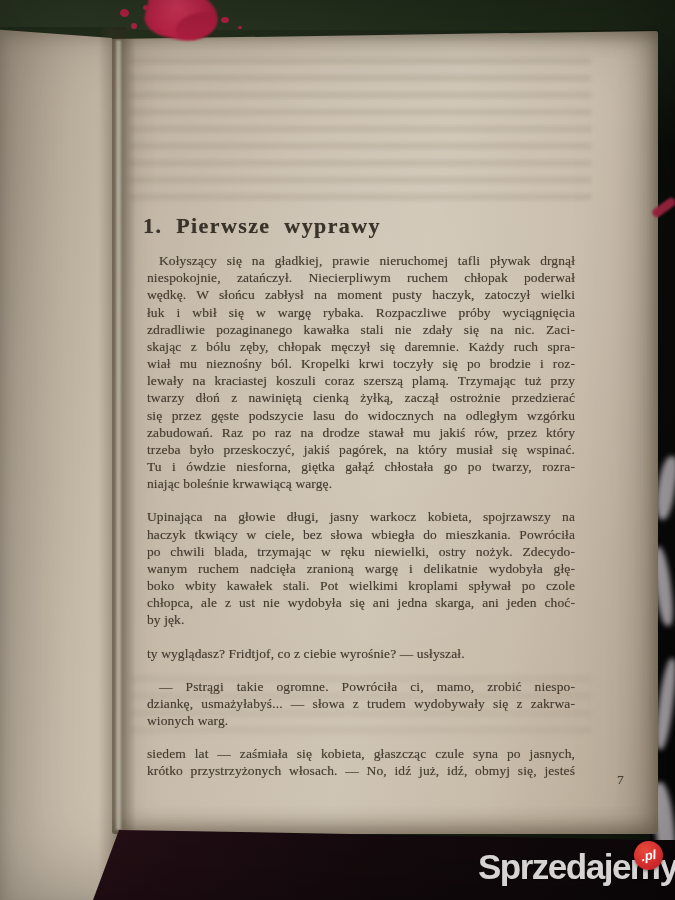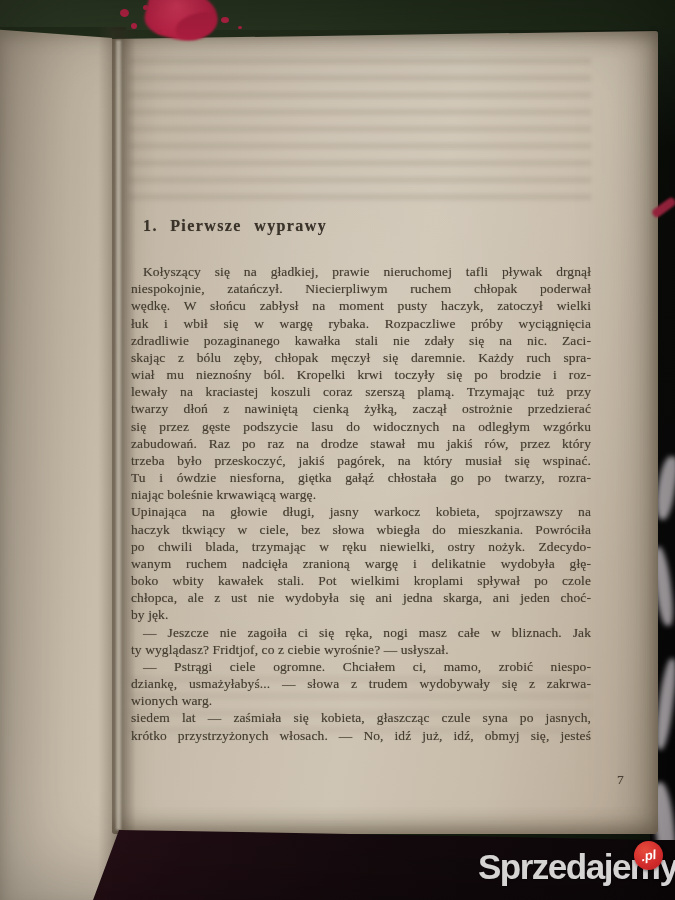--- a/index.html
+++ b/index.html
@@ -50,25 +50,25 @@
   
   .ghost1{position:absolute;left:17px;top:27px;width:462px;height:152px;
     background:repeating-linear-gradient(to bottom,rgba(118,106,90,.17) 0 6px,rgba(0,0,0,0) 6px 17px);
     filter:blur(2.2px);}
   .ghost2{position:absolute;left:17px;top:645px;width:462px;height:58px;
     background:repeating-linear-gradient(to bottom,rgba(118,106,90,.11) 0 6px,rgba(0,0,0,0) 6px 17px);
     filter:blur(2.4px);}
   
   .text-block{position:absolute;left:19px;top:184px;width:460px;}
   .heading{
-    margin:0 0 27px 0;font-weight:bold;font-size:16px;line-height:21px;
+    margin:0 0 0 0;font-weight:bold;font-size:22px;line-height:21px;
     letter-spacing:1.4px;word-spacing:7px;text-indent:12px;color:#3a332a;
     text-shadow:0 0 .7px rgba(58,51,42,.6);
   }
-  .para{margin:0;}
+  .para{margin:16px;}
   .line{
     width:100%;font-size:13.5px;line-height:17.17px;color:#463e32;
     letter-spacing:.1px;text-align:justify;text-align-last:justify;
     text-shadow:0 0 .7px rgba(70,62,50,.5);white-space:normal;
   }
   .line.pstart{text-indent:12px;}
   .line.pend{text-align-last:left;}
   .page-number{
     position:absolute;left:505px;top:741px;font-size:13.5px;color:#4a4236;
     text-shadow:0 0 .7px rgba(74,66,54,.5);
@@ -162,25 +162,24 @@
           <div class="para">
             <div class="line">Upinająca na głowie długi, jasny warkocz kobieta, spojrzawszy na</div>
             <div class="line">haczyk tkwiący w ciele, bez słowa wbiegła do mieszkania. Powróciła</div>
             <div class="line">po chwili blada, trzymając w ręku niewielki, ostry nożyk. Zdecydo-</div>
             <div class="line">wanym ruchem nadcięła zranioną wargę i delikatnie wydobyła głę-</div>
             <div class="line">boko wbity kawałek stali. Pot wielkimi kroplami spływał po czole</div>
             <div class="line">chłopca, ale z ust nie wydobyła się ani jedna skarga, ani jeden choć-</div>
             <div class="line pend">by jęk.</div>
           </div>
           <div class="para">
-            <div class="line pstart">— Jeszcze nie zagoiła ci się ręka, nogi masz całe w bliznach. Jak</div>
             <div class="line pend">ty wyglądasz? Fridtjof, co z ciebie wyrośnie? — usłyszał.</div>
           </div>
           <div class="para">
-            <div class="line pstart">— Pstrągi ciele ogromne. Chciałem ci, mamo, zrobić niespo-</div>
+            <div class="line pstart">— Pstrągi takie ogromne. Powróciła ci, mamo, zrobić niespo-</div>
             <div class="line">dziankę, usmażyłabyś... — słowa z trudem wydobywały się z zakrwa-</div>
             <div class="line pend">wionych warg.</div>
           </div>
           <div class="para">
             <div class="line">siedem lat — zaśmiała się kobieta, głaszcząc czule syna po jasnych,</div>
             <div class="line">krótko przystrzyżonych włosach. — No, idź już, idź, obmyj się, jesteś</div>
           </div>
         </div>
     </div>
     <div class="page-number">7</div>

